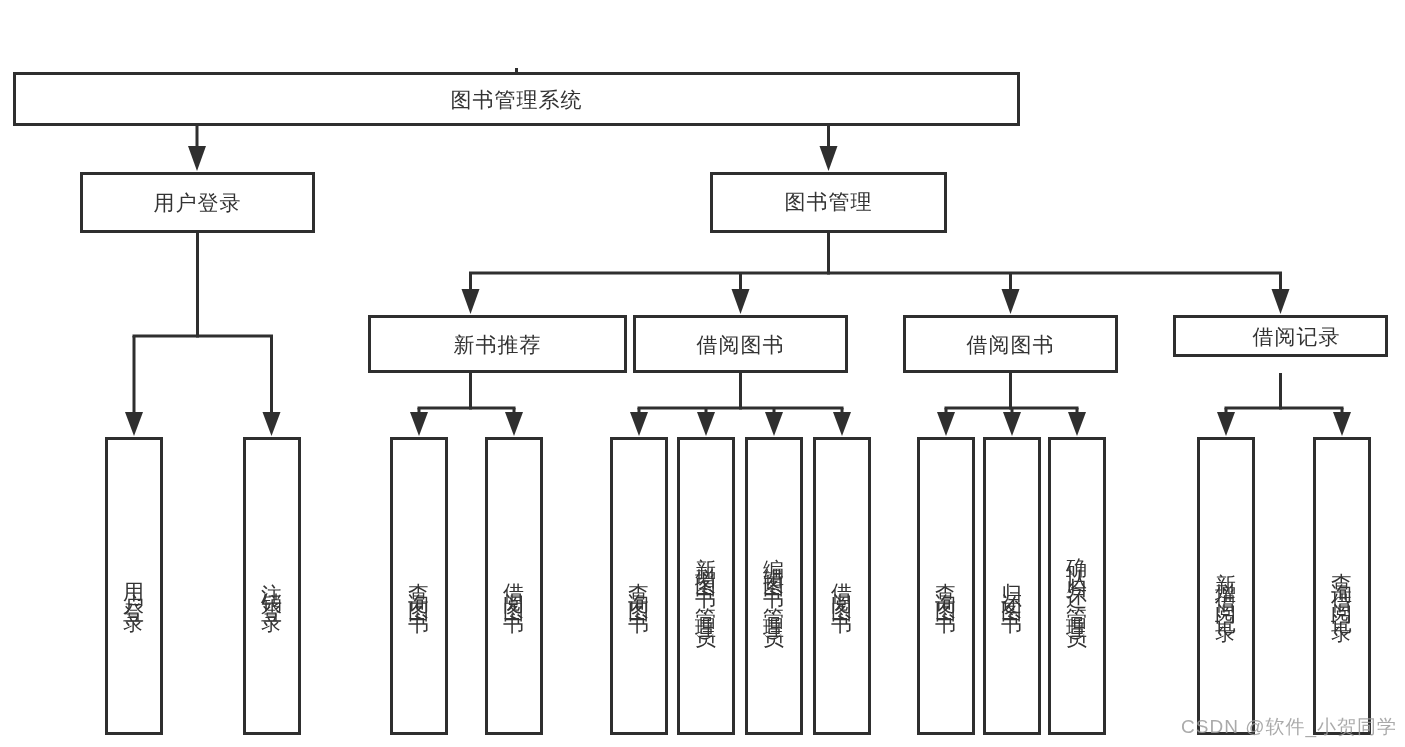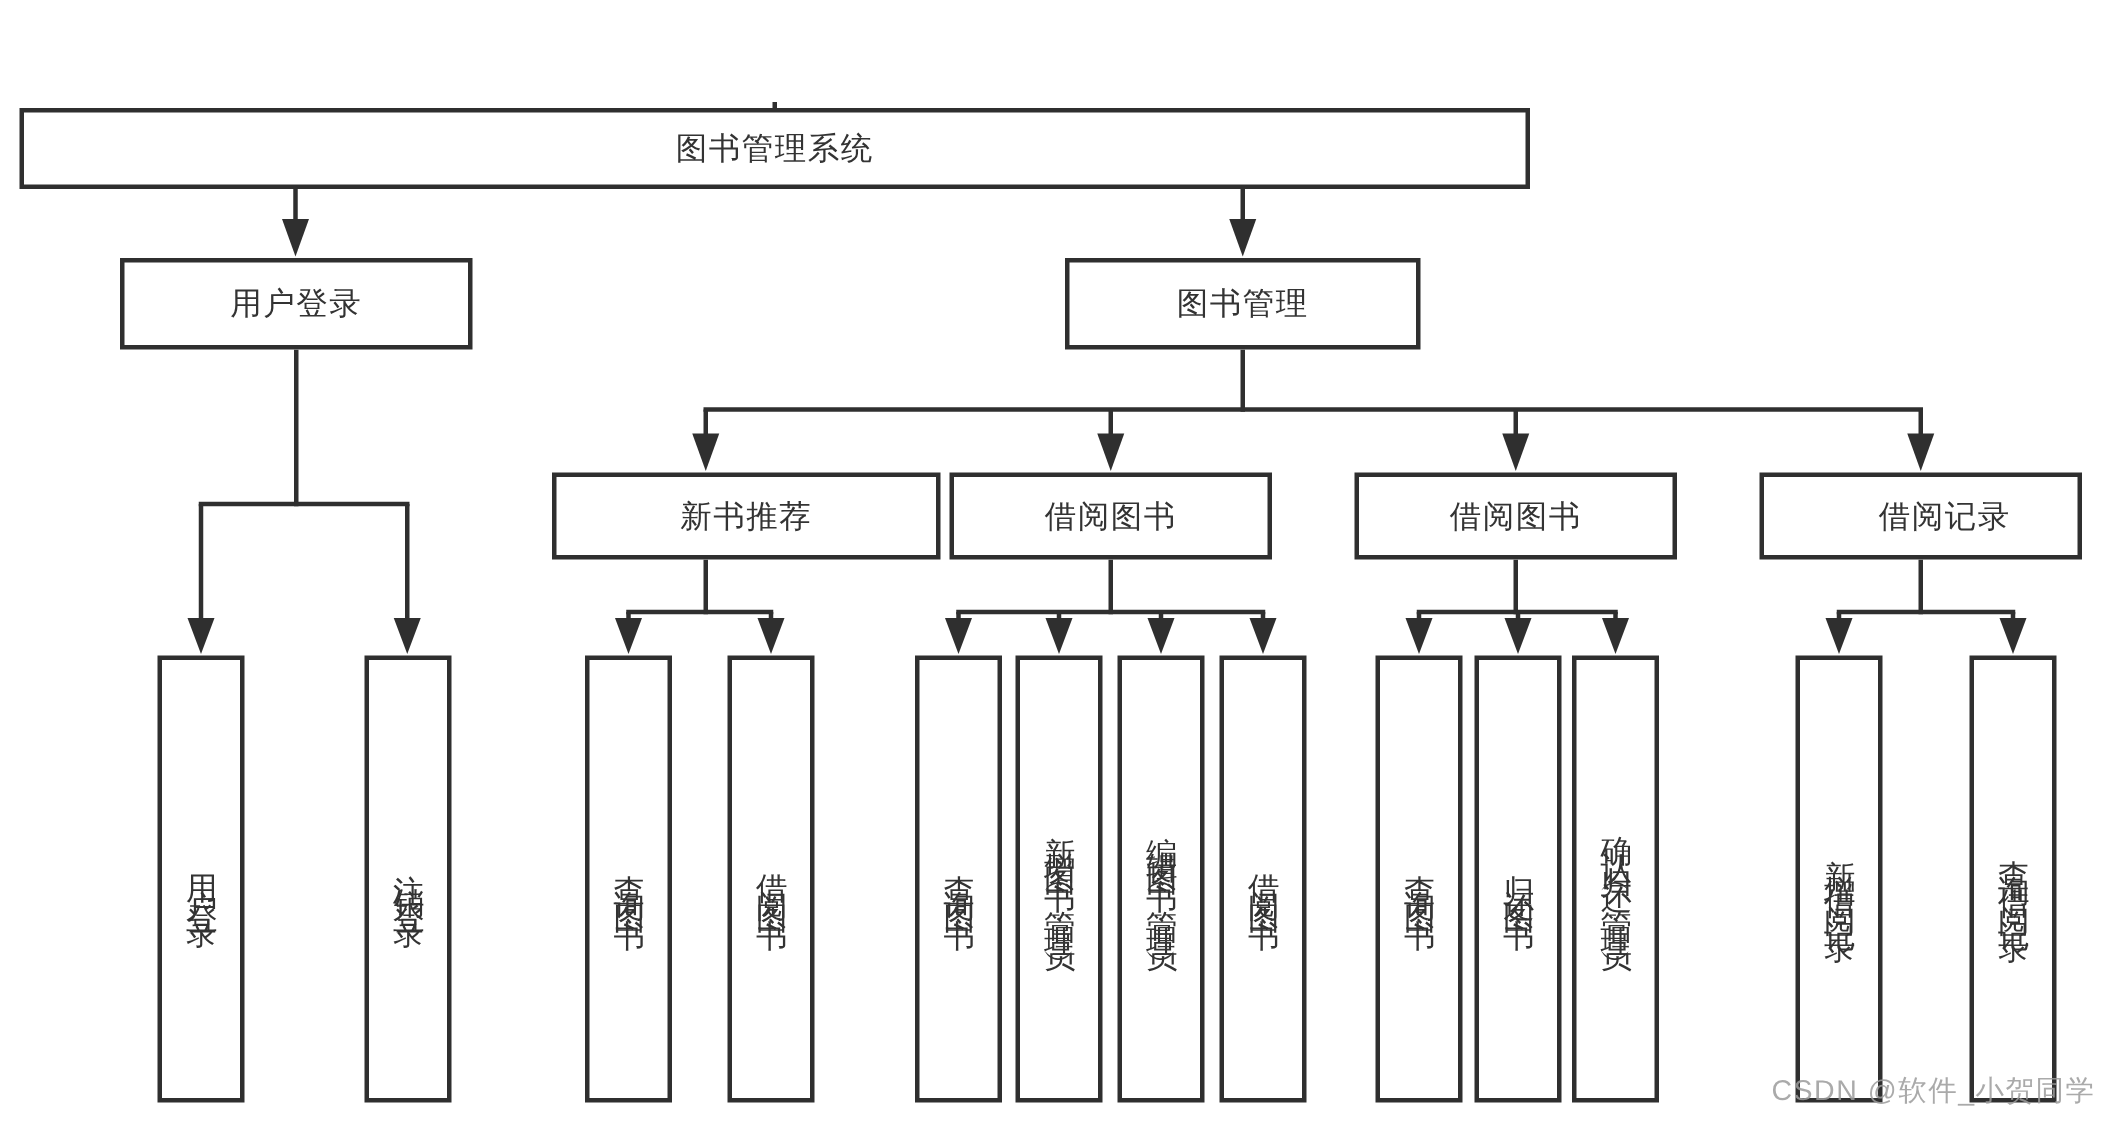--- a/index.html
+++ b/index.html
@@ -147,21 +147,21 @@
 
   <div class="box hbox" style="left:368px;top:315px;width:259px;height:58px;">
     <span>新书推荐</span>
   </div>
   <div class="box hbox" style="left:633px;top:315px;width:215px;height:58px;">
     <span>借阅图书</span>
   </div>
   <div class="box hbox" style="left:903px;top:315px;width:215px;height:58px;">
     <span>借阅图书</span>
   </div>
-  <div class="box hbox" style="left:1173px;top:315px;width:215px;height:58px;padding-left:32px;">
+  <div class="box hbox" style="left:1173px;top:315px;width:215px;height:42px;padding-left:32px;">
     <span>借阅记录</span>
   </div>
 
   <div class="box leaf" style="left:105px;">
     <span>用户登录</span>
   </div>
   <div class="box leaf" style="left:243px;">
     <span>注销登录</span>
   </div>
 

